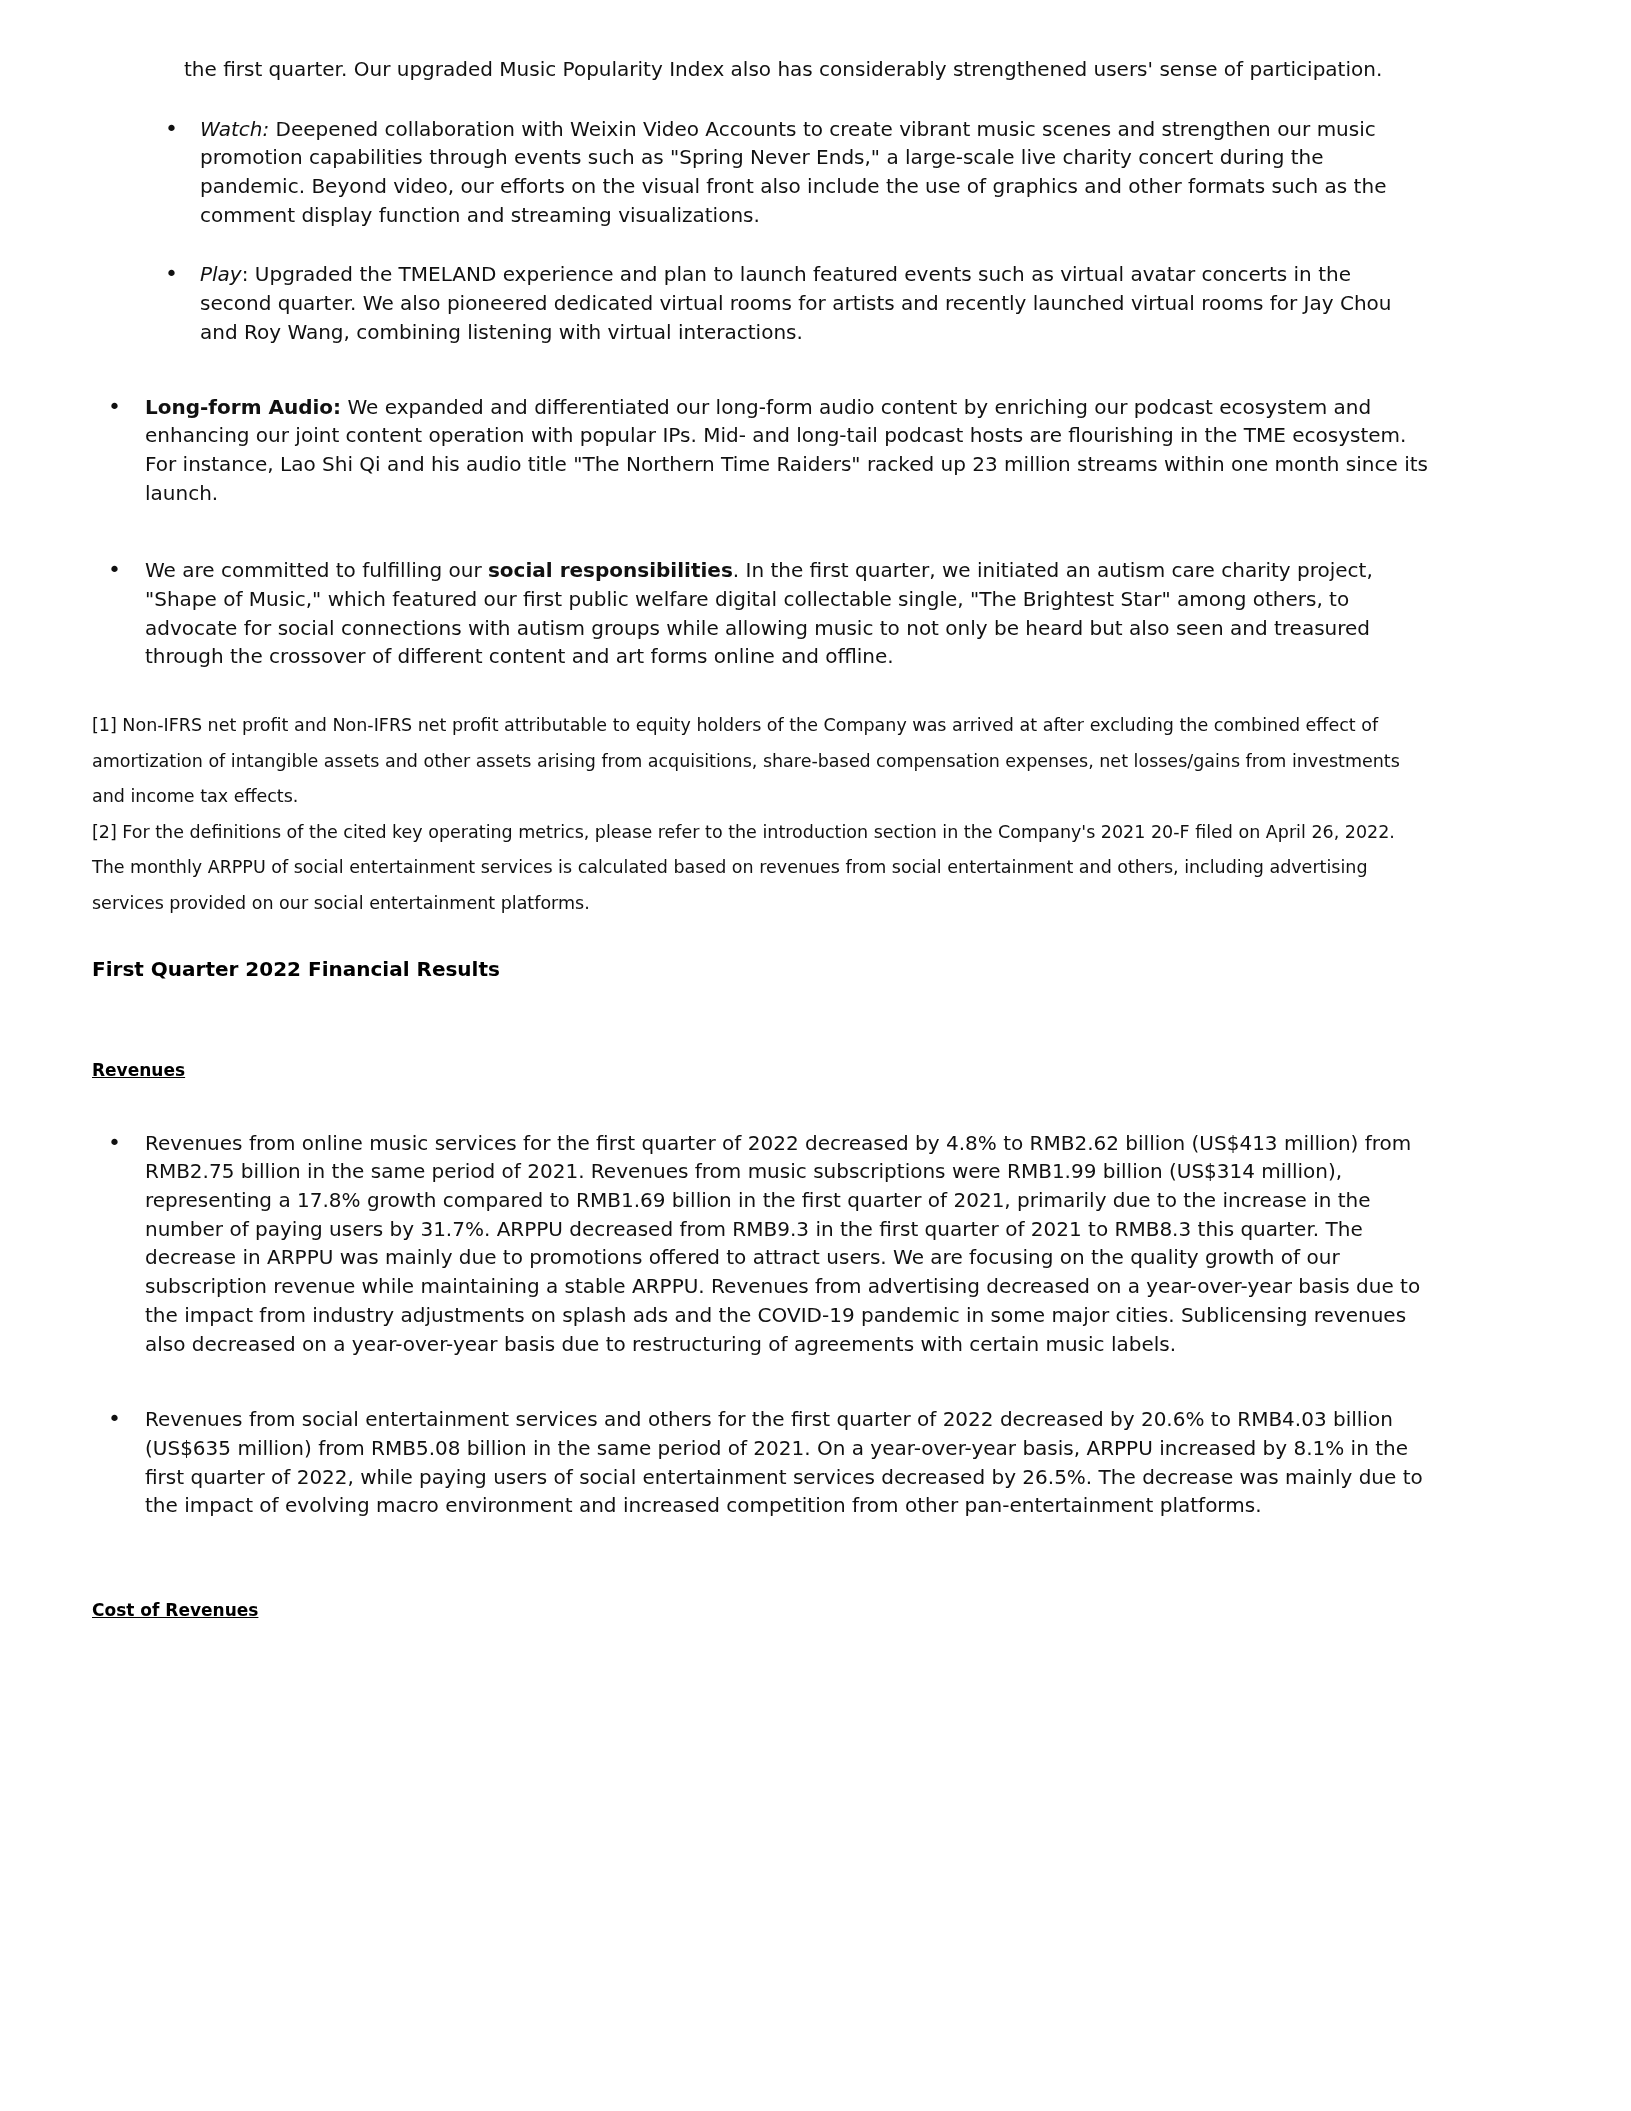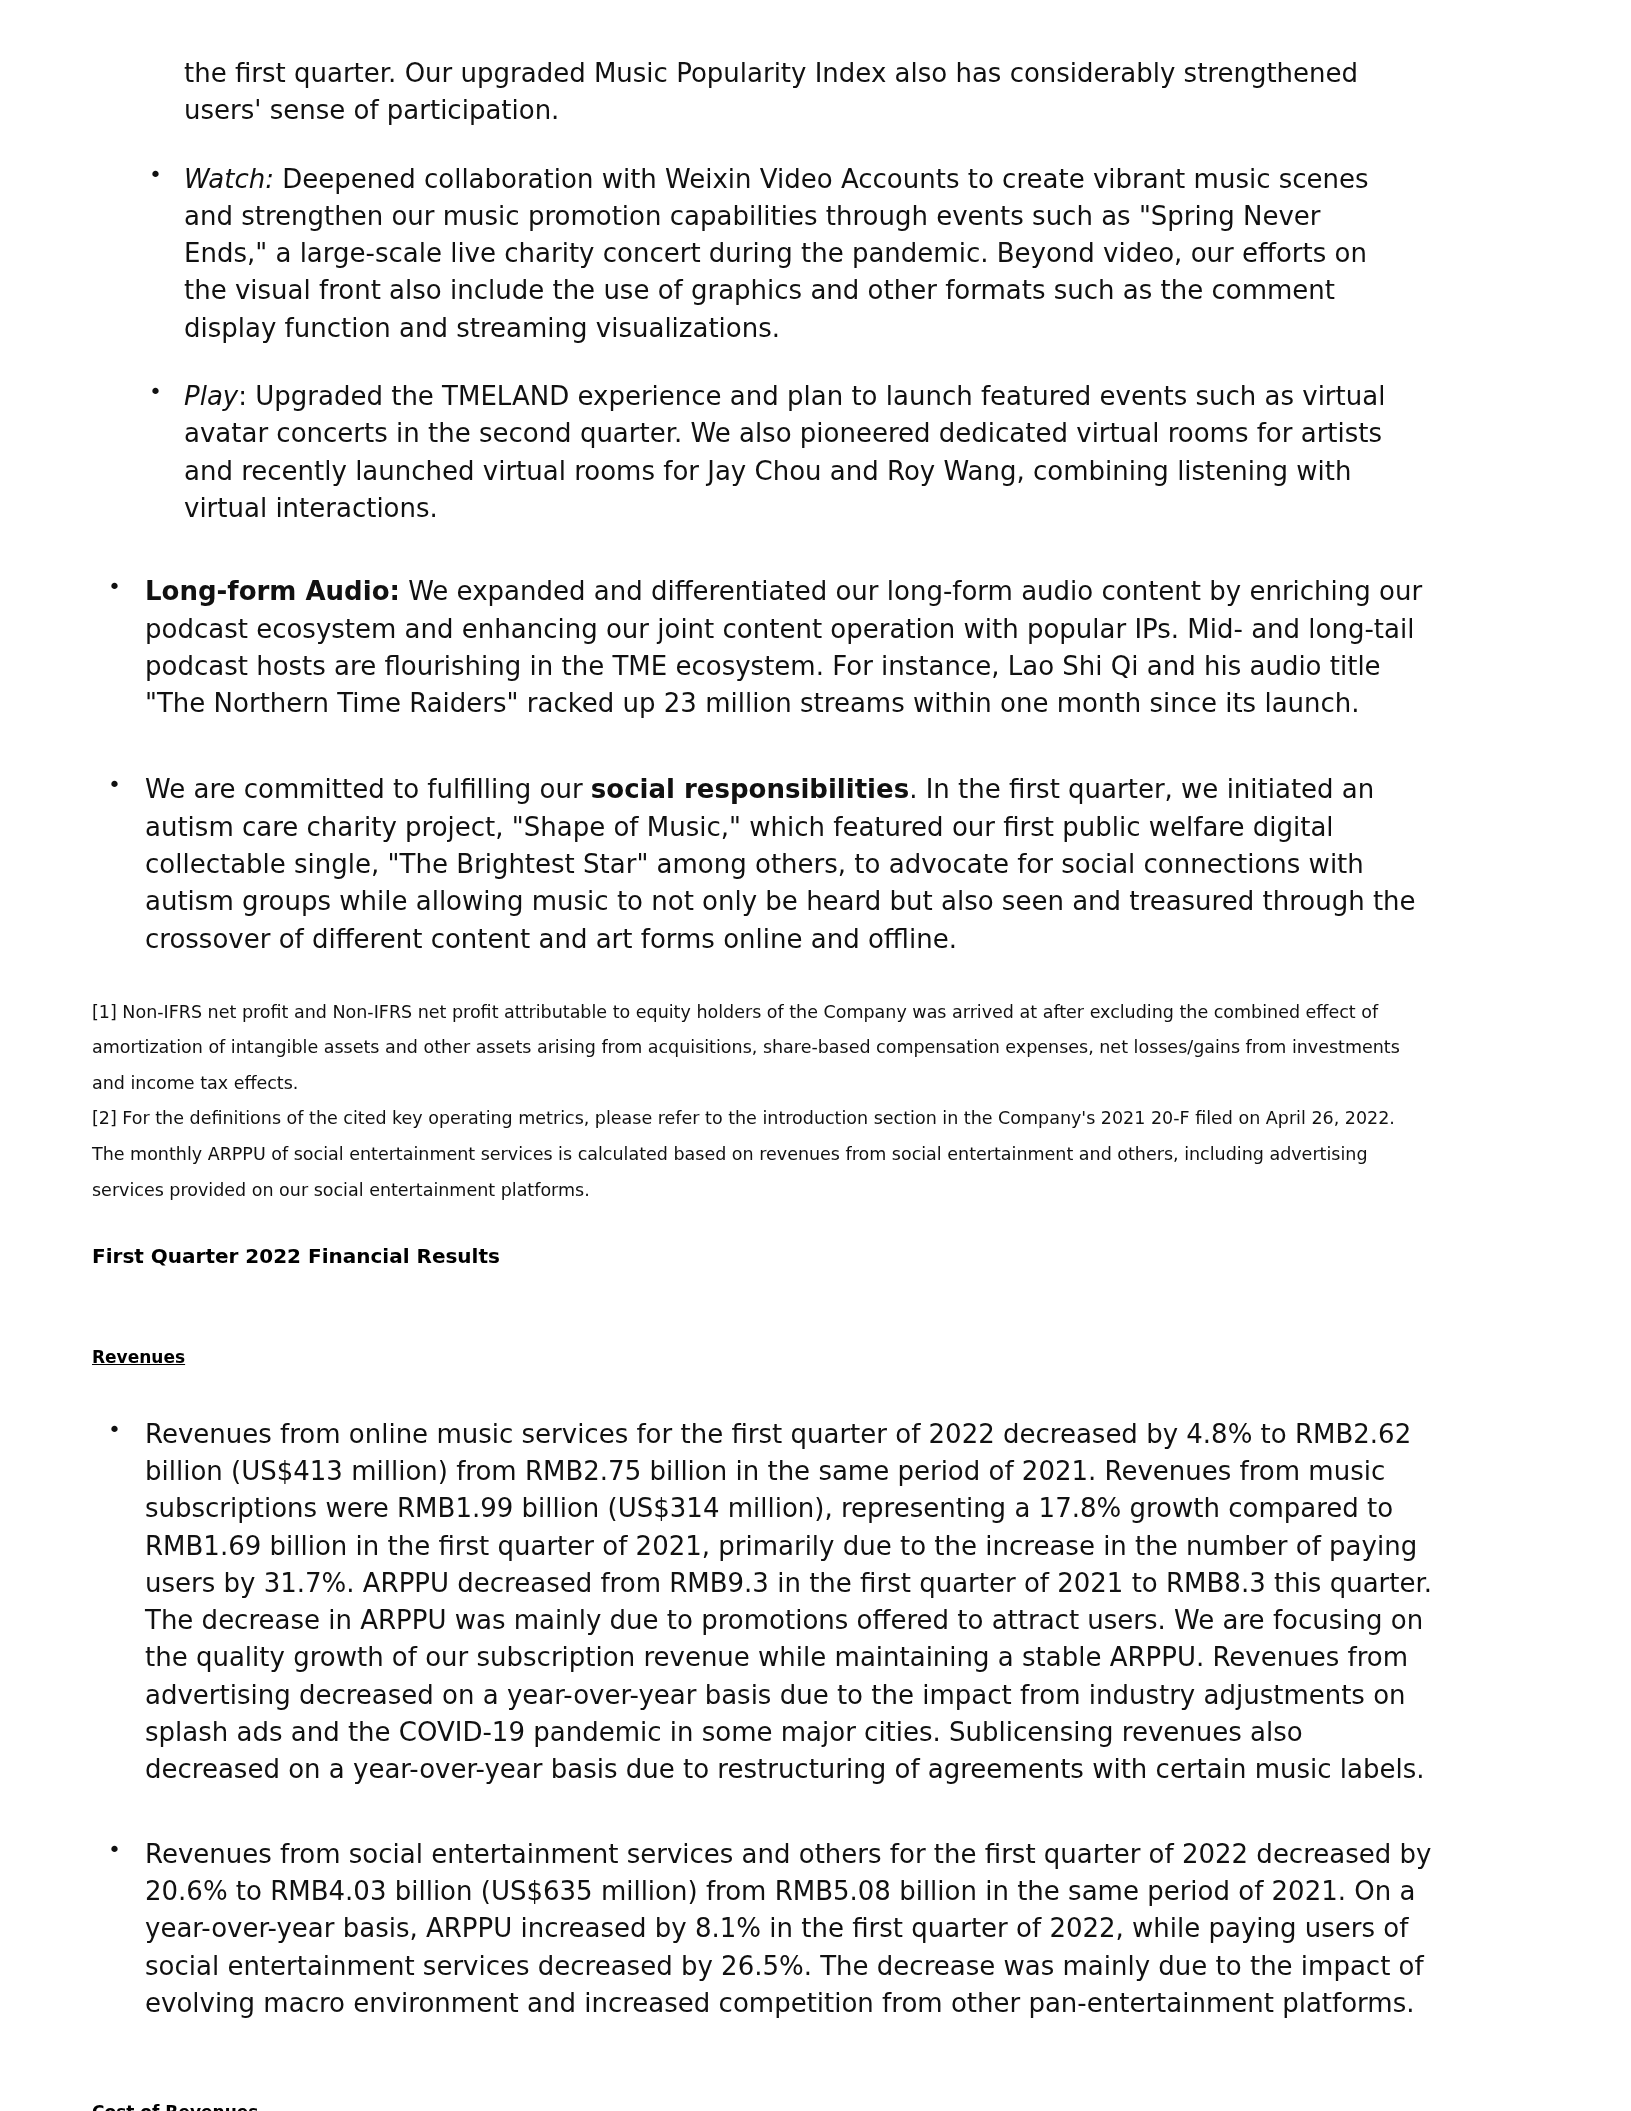--- a/index.html
+++ b/index.html
@@ -13,33 +13,33 @@
   }
   .page {
     width: 1631px;
     min-height: 2111px;
     background: #ffffff;
     position: relative;
     box-sizing: border-box;
     padding: 55px 110px 0 92px;
   }
   .body-text {
-    font-size: 26px;
+    font-size: 20px;
     line-height: 1.435;
     color: #111111;
   }
   
   .cont-para {
     margin: 0 0 0 92px;
     max-width: 1240px;
   }
   
   ul.lvl2 {
     list-style: none;
-    margin: 0;
+    margin: 16px;
     padding: 0;
     max-width: 1305px;
   }
   ul.lvl2 > li {
     position: relative;
     margin: 31px 0 0 0;
     padding-left: 92px;
   }
   ul.lvl2 > li::before {
     content: "\2022";

